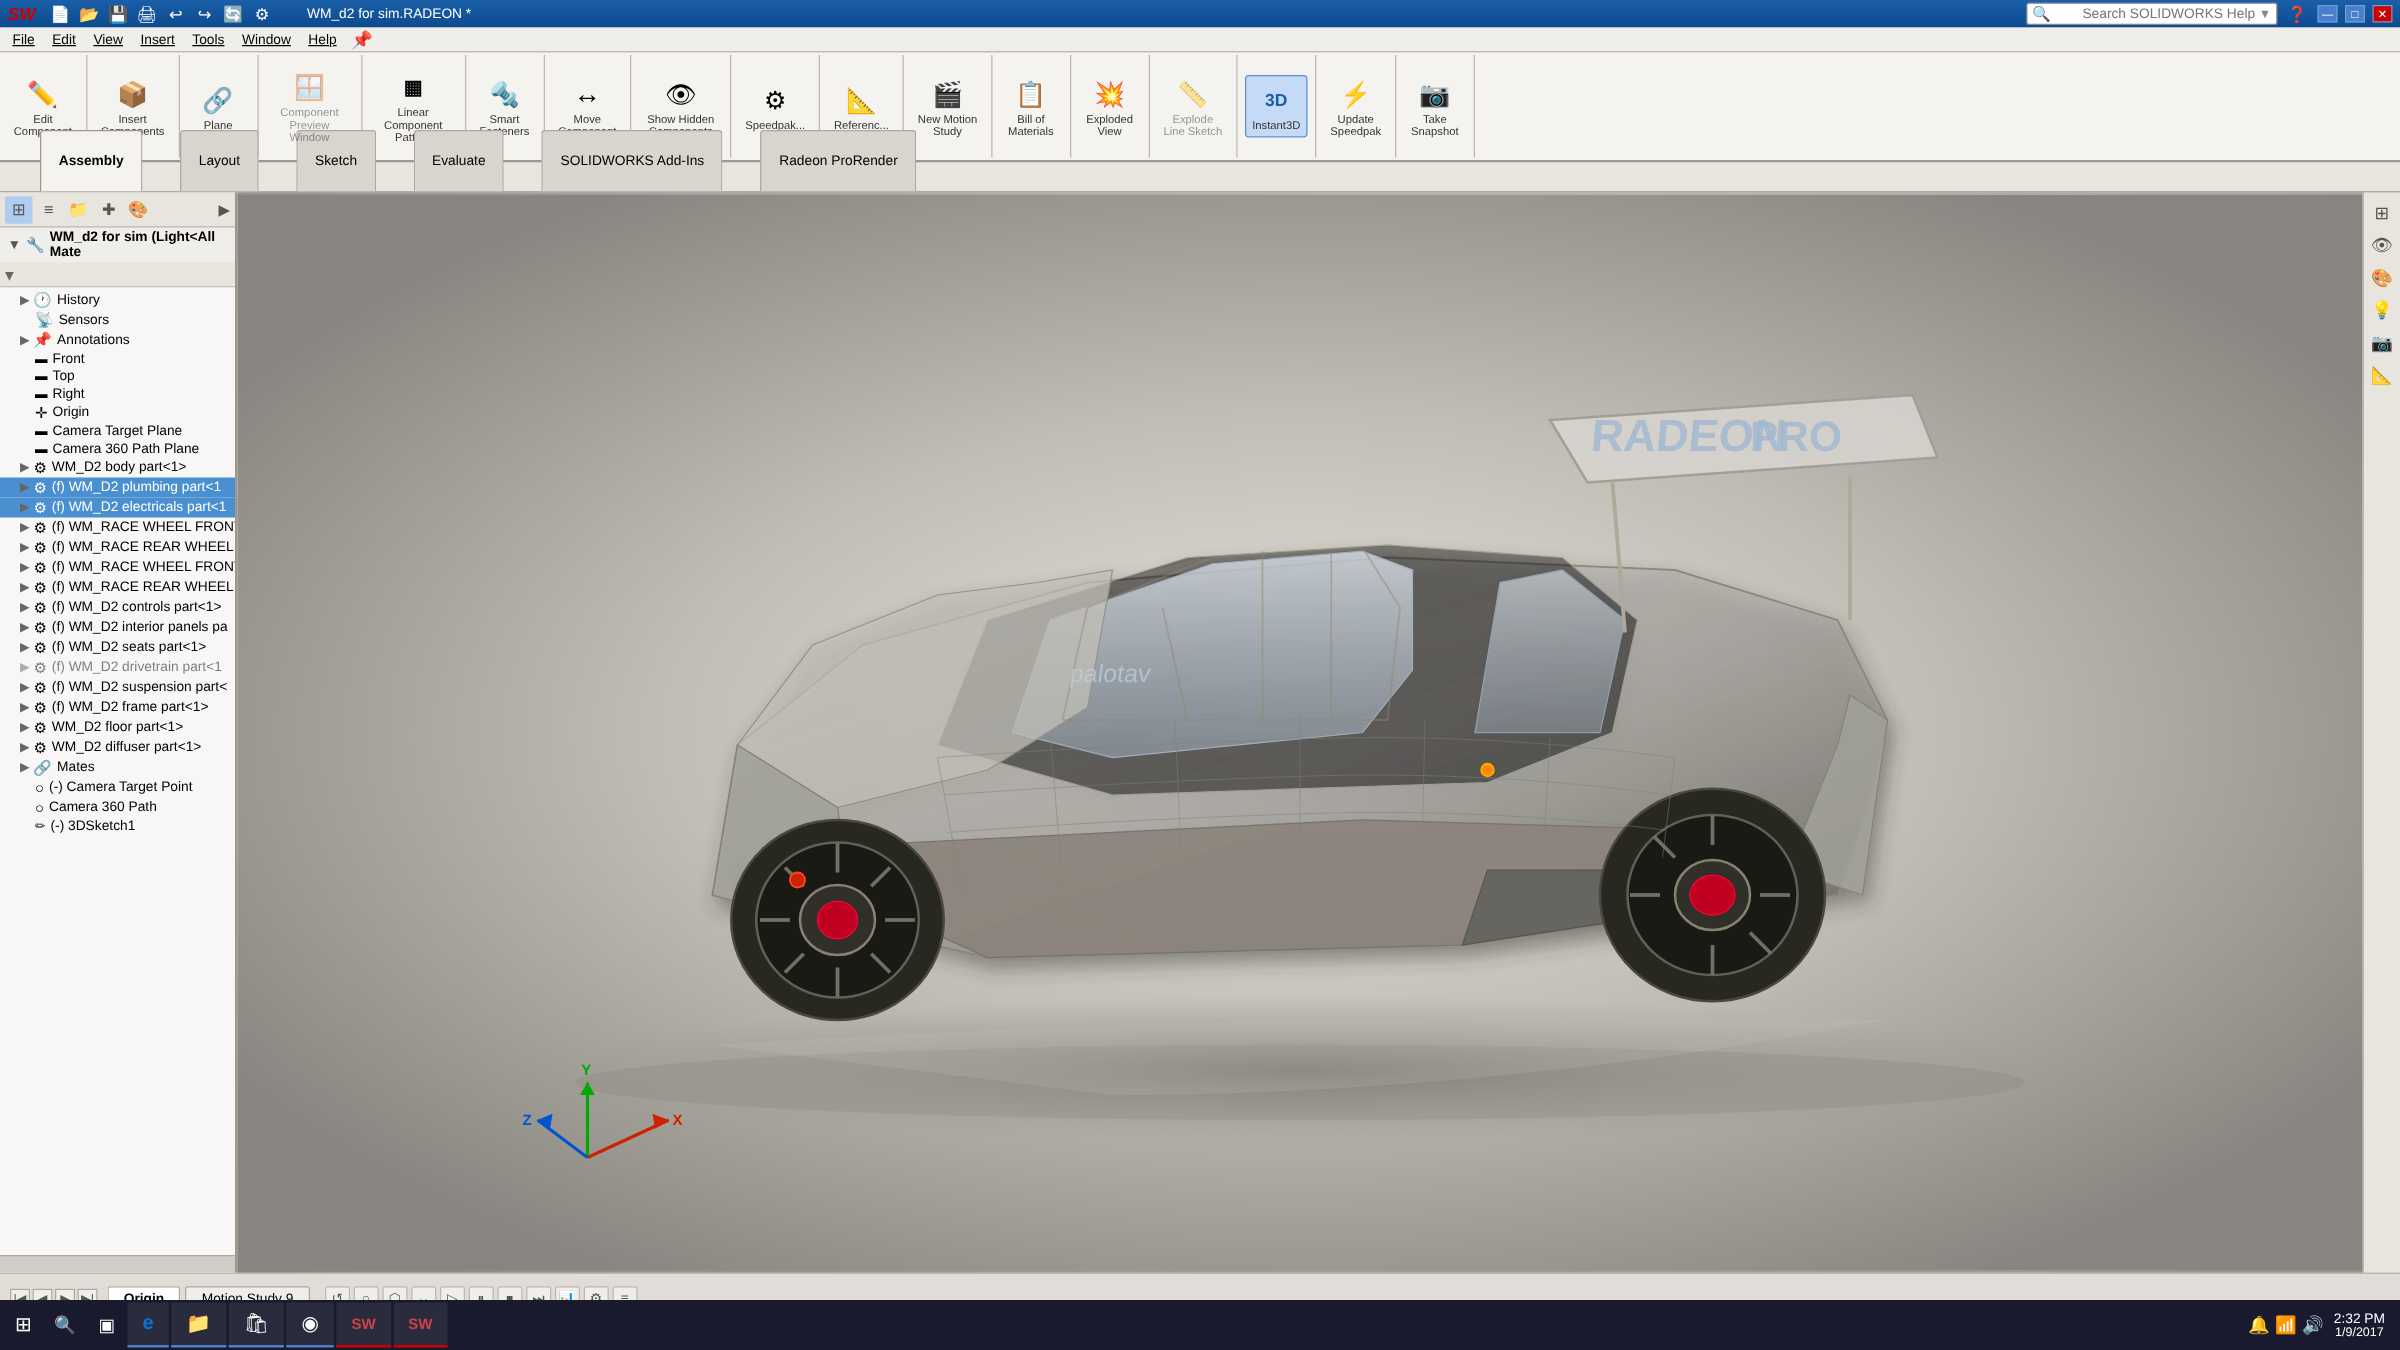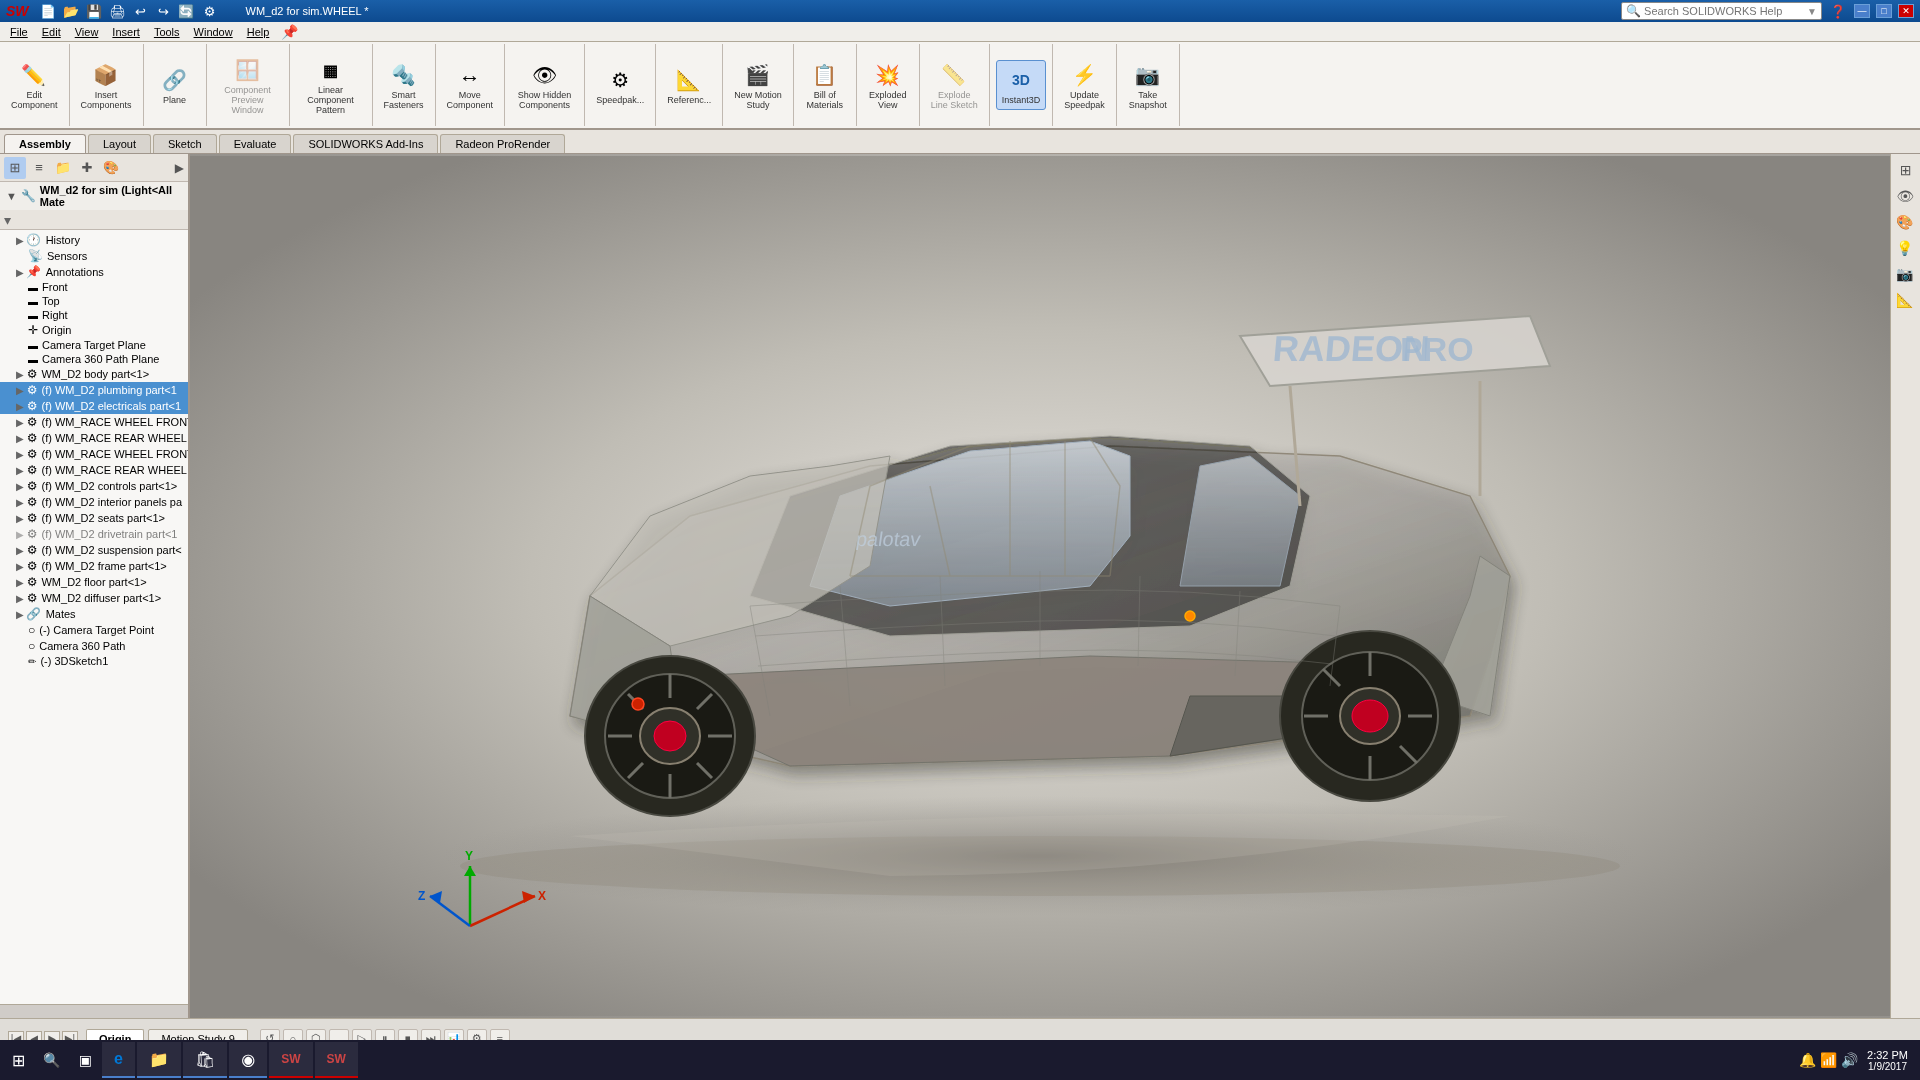--- a/index.html
+++ b/index.html
@@ -87,28 +87,29 @@
     
     #command-tabs {
       height: 24px;
       background: #e8e4de;
       display: flex;
       align-items: flex-end;
       padding: 0 4px;
       border-bottom: 1px solid #a0968c;
     }
     .cmd-tab {
-      padding: 3px 14px;
+      padding: 18px 14px;
       font-size: 11px;
       cursor: pointer;
       border: 1px solid #b0a898;
       border-bottom: none;
       background: #d8d4ce;
       margin-right: 2px;
       border-radius: 3px 3px 0 0;
+      margin-left: 28px;
     }
     .cmd-tab.active {
       background: #f5f3f0;
       border-color: #a0968c;
       font-weight: bold;
     }
 
     
     #main {
       display: flex;
@@ -334,20 +335,21 @@
       border-radius: 2px;
       padding: 1px 4px;
       gap: 3px;
     }
     #search-area input {
       border: none;
       outline: none;
       font-size: 11px;
       width: 160px;
       color: #666;
+      text-align: right;
     }
 
     
     #filter-row {
       height: 20px;
       background: #e8e4de;
       display: flex;
       align-items: center;
       padding: 0 4px;
       border-bottom: 1px solid #c0b8b0;
@@ -412,21 +414,21 @@
     <div id="qat">
       <span class="qat-btn" title="New">📄</span>
       <span class="qat-btn" title="Open">📂</span>
       <span class="qat-btn" title="Save">💾</span>
       <span class="qat-btn" title="Print">🖨</span>
       <span class="qat-btn" title="Undo">↩</span>
       <span class="qat-btn" title="Redo">↪</span>
       <span class="qat-btn" title="Rebuild">🔄</span>
       <span class="qat-btn" title="Options">⚙</span>
     </div>
-    <span class="title-text" style="margin-left:20px;">WM_d2 for sim.WHEEL *</span>
+    <span class="title-text" style="margin-left:20px;">WM_d2 for sim.RADEON *</span>
   </div>
   <div style="display:flex;align-items:center;gap:6px;">
     <div id="search-area">
       <span>🔍</span>
       <input type="text" placeholder="Search SOLIDWORKS Help" style="">
       <span style="font-size:10px;color:#888;">▼</span>
     </div>
     <span class="qat-btn">❓</span>
     <span class="win-btn">—</span>
     <span class="win-btn">□</span>

